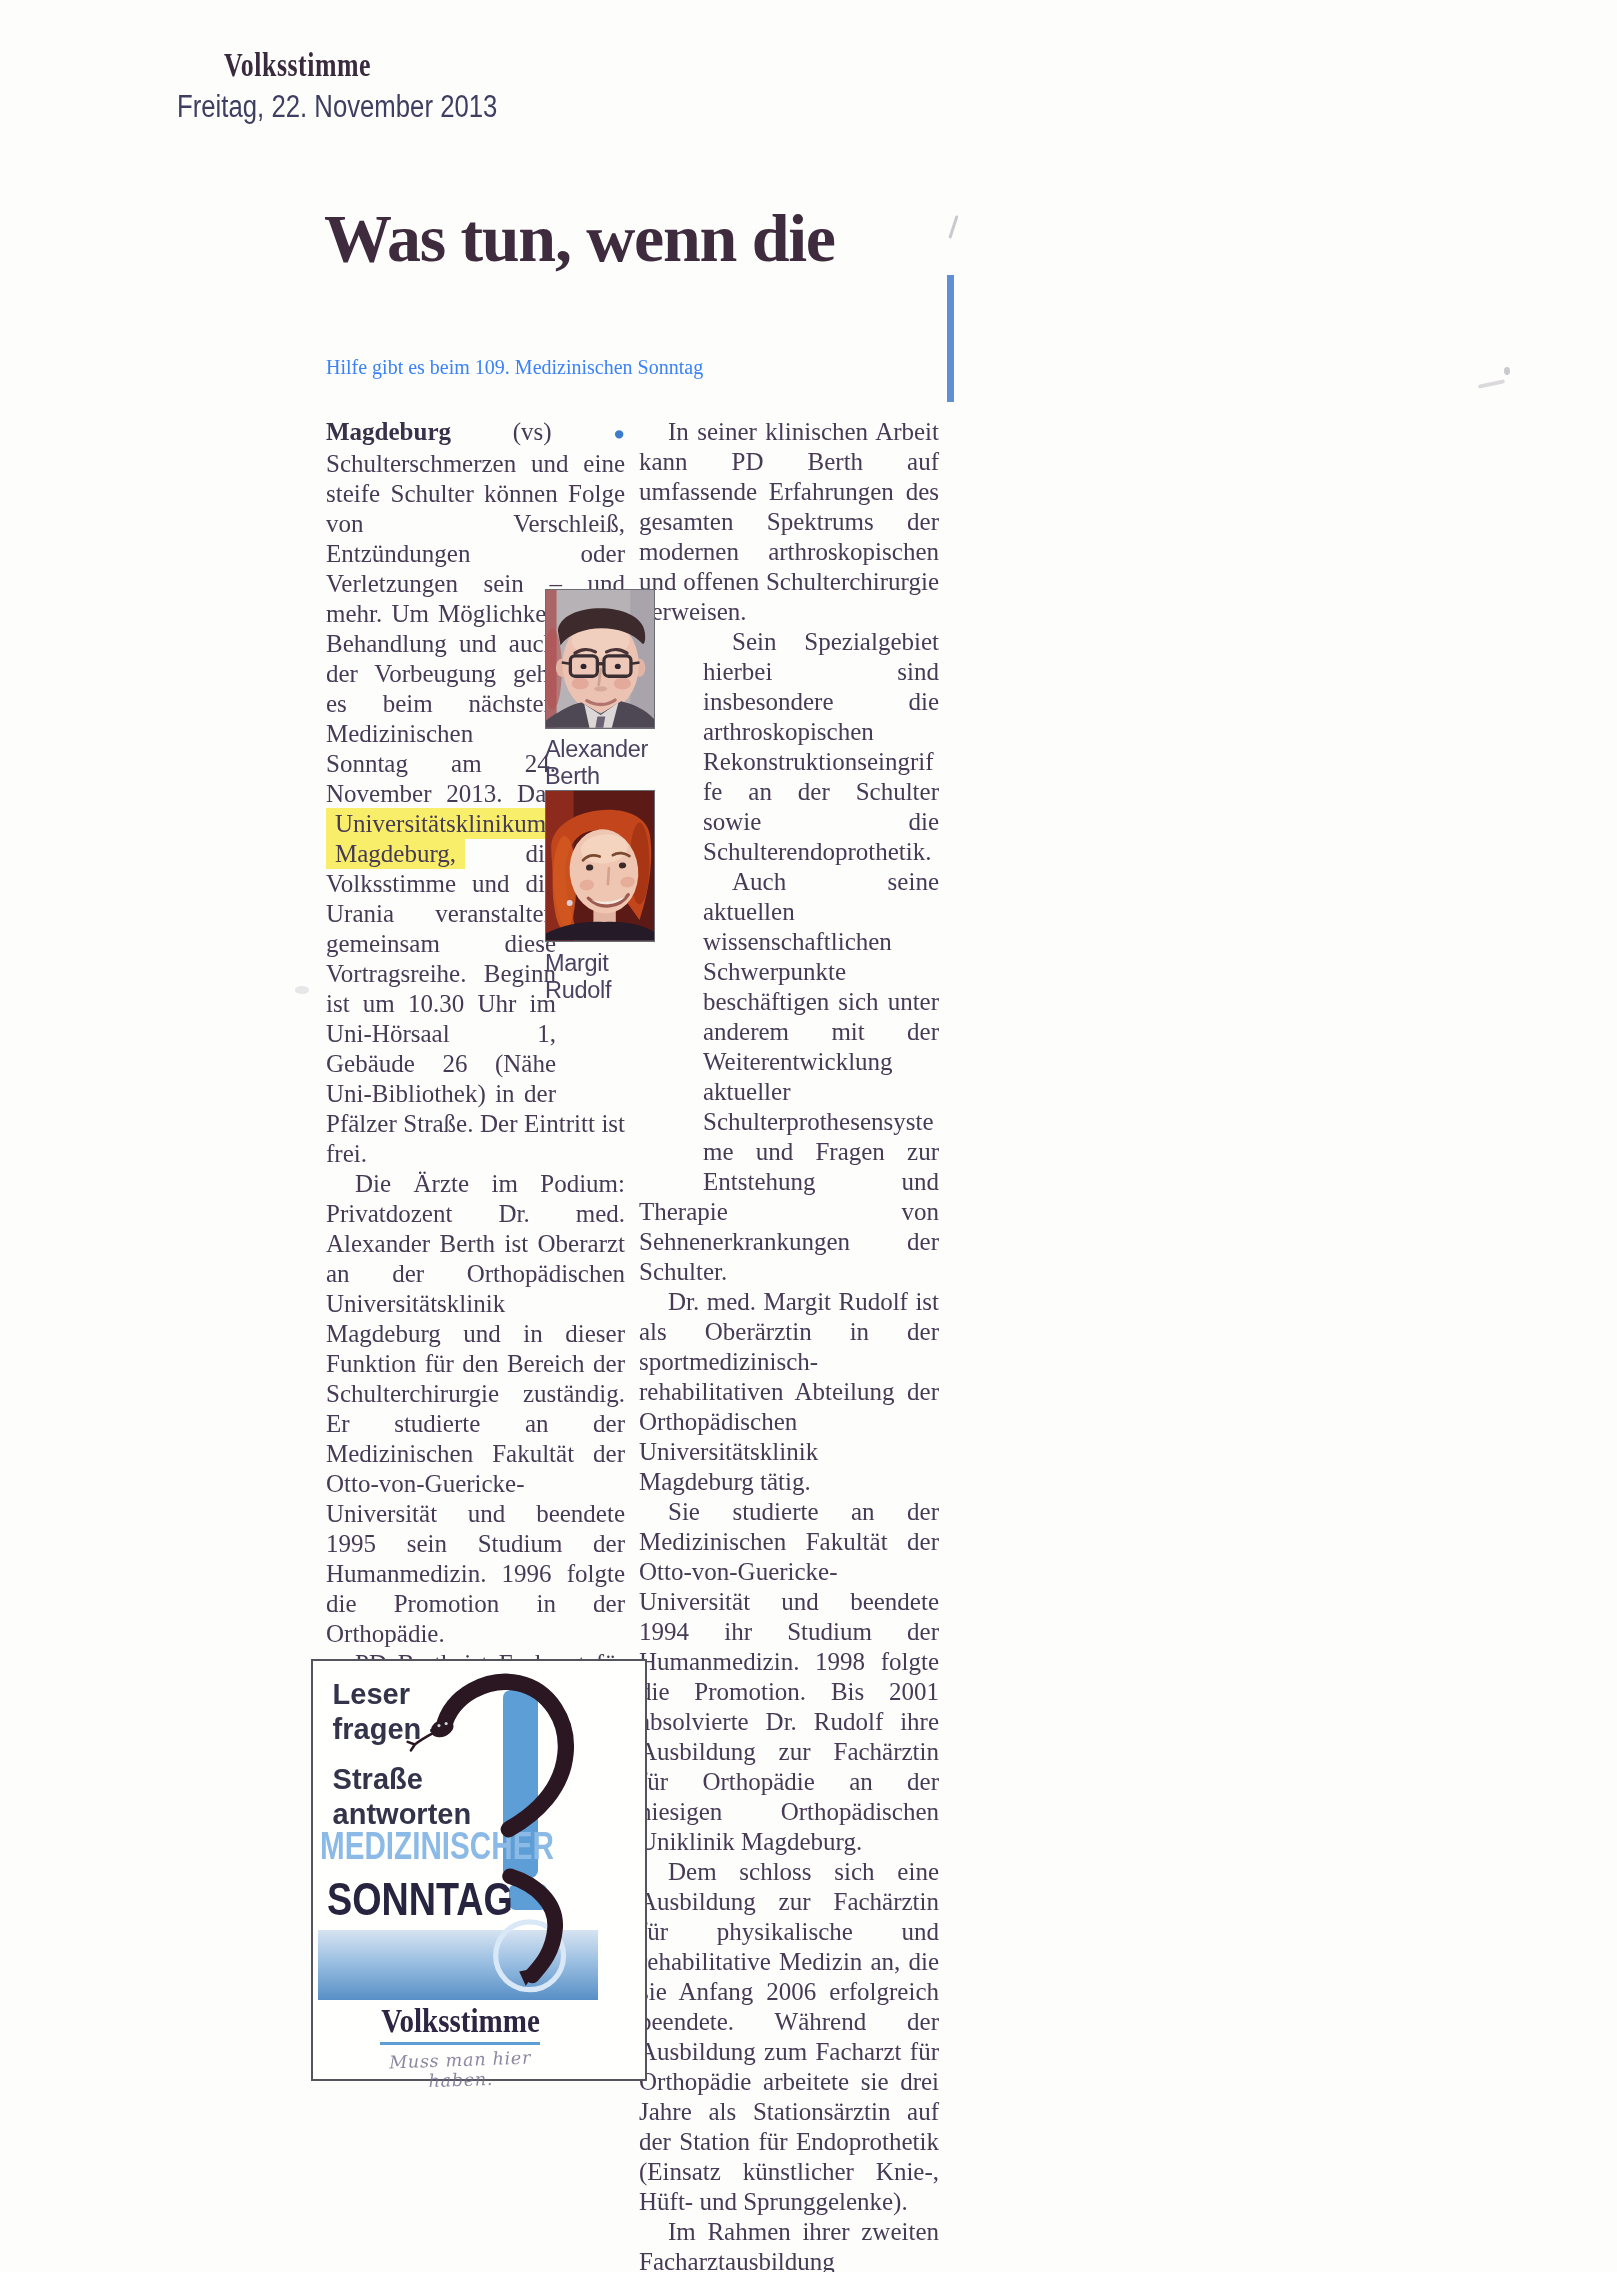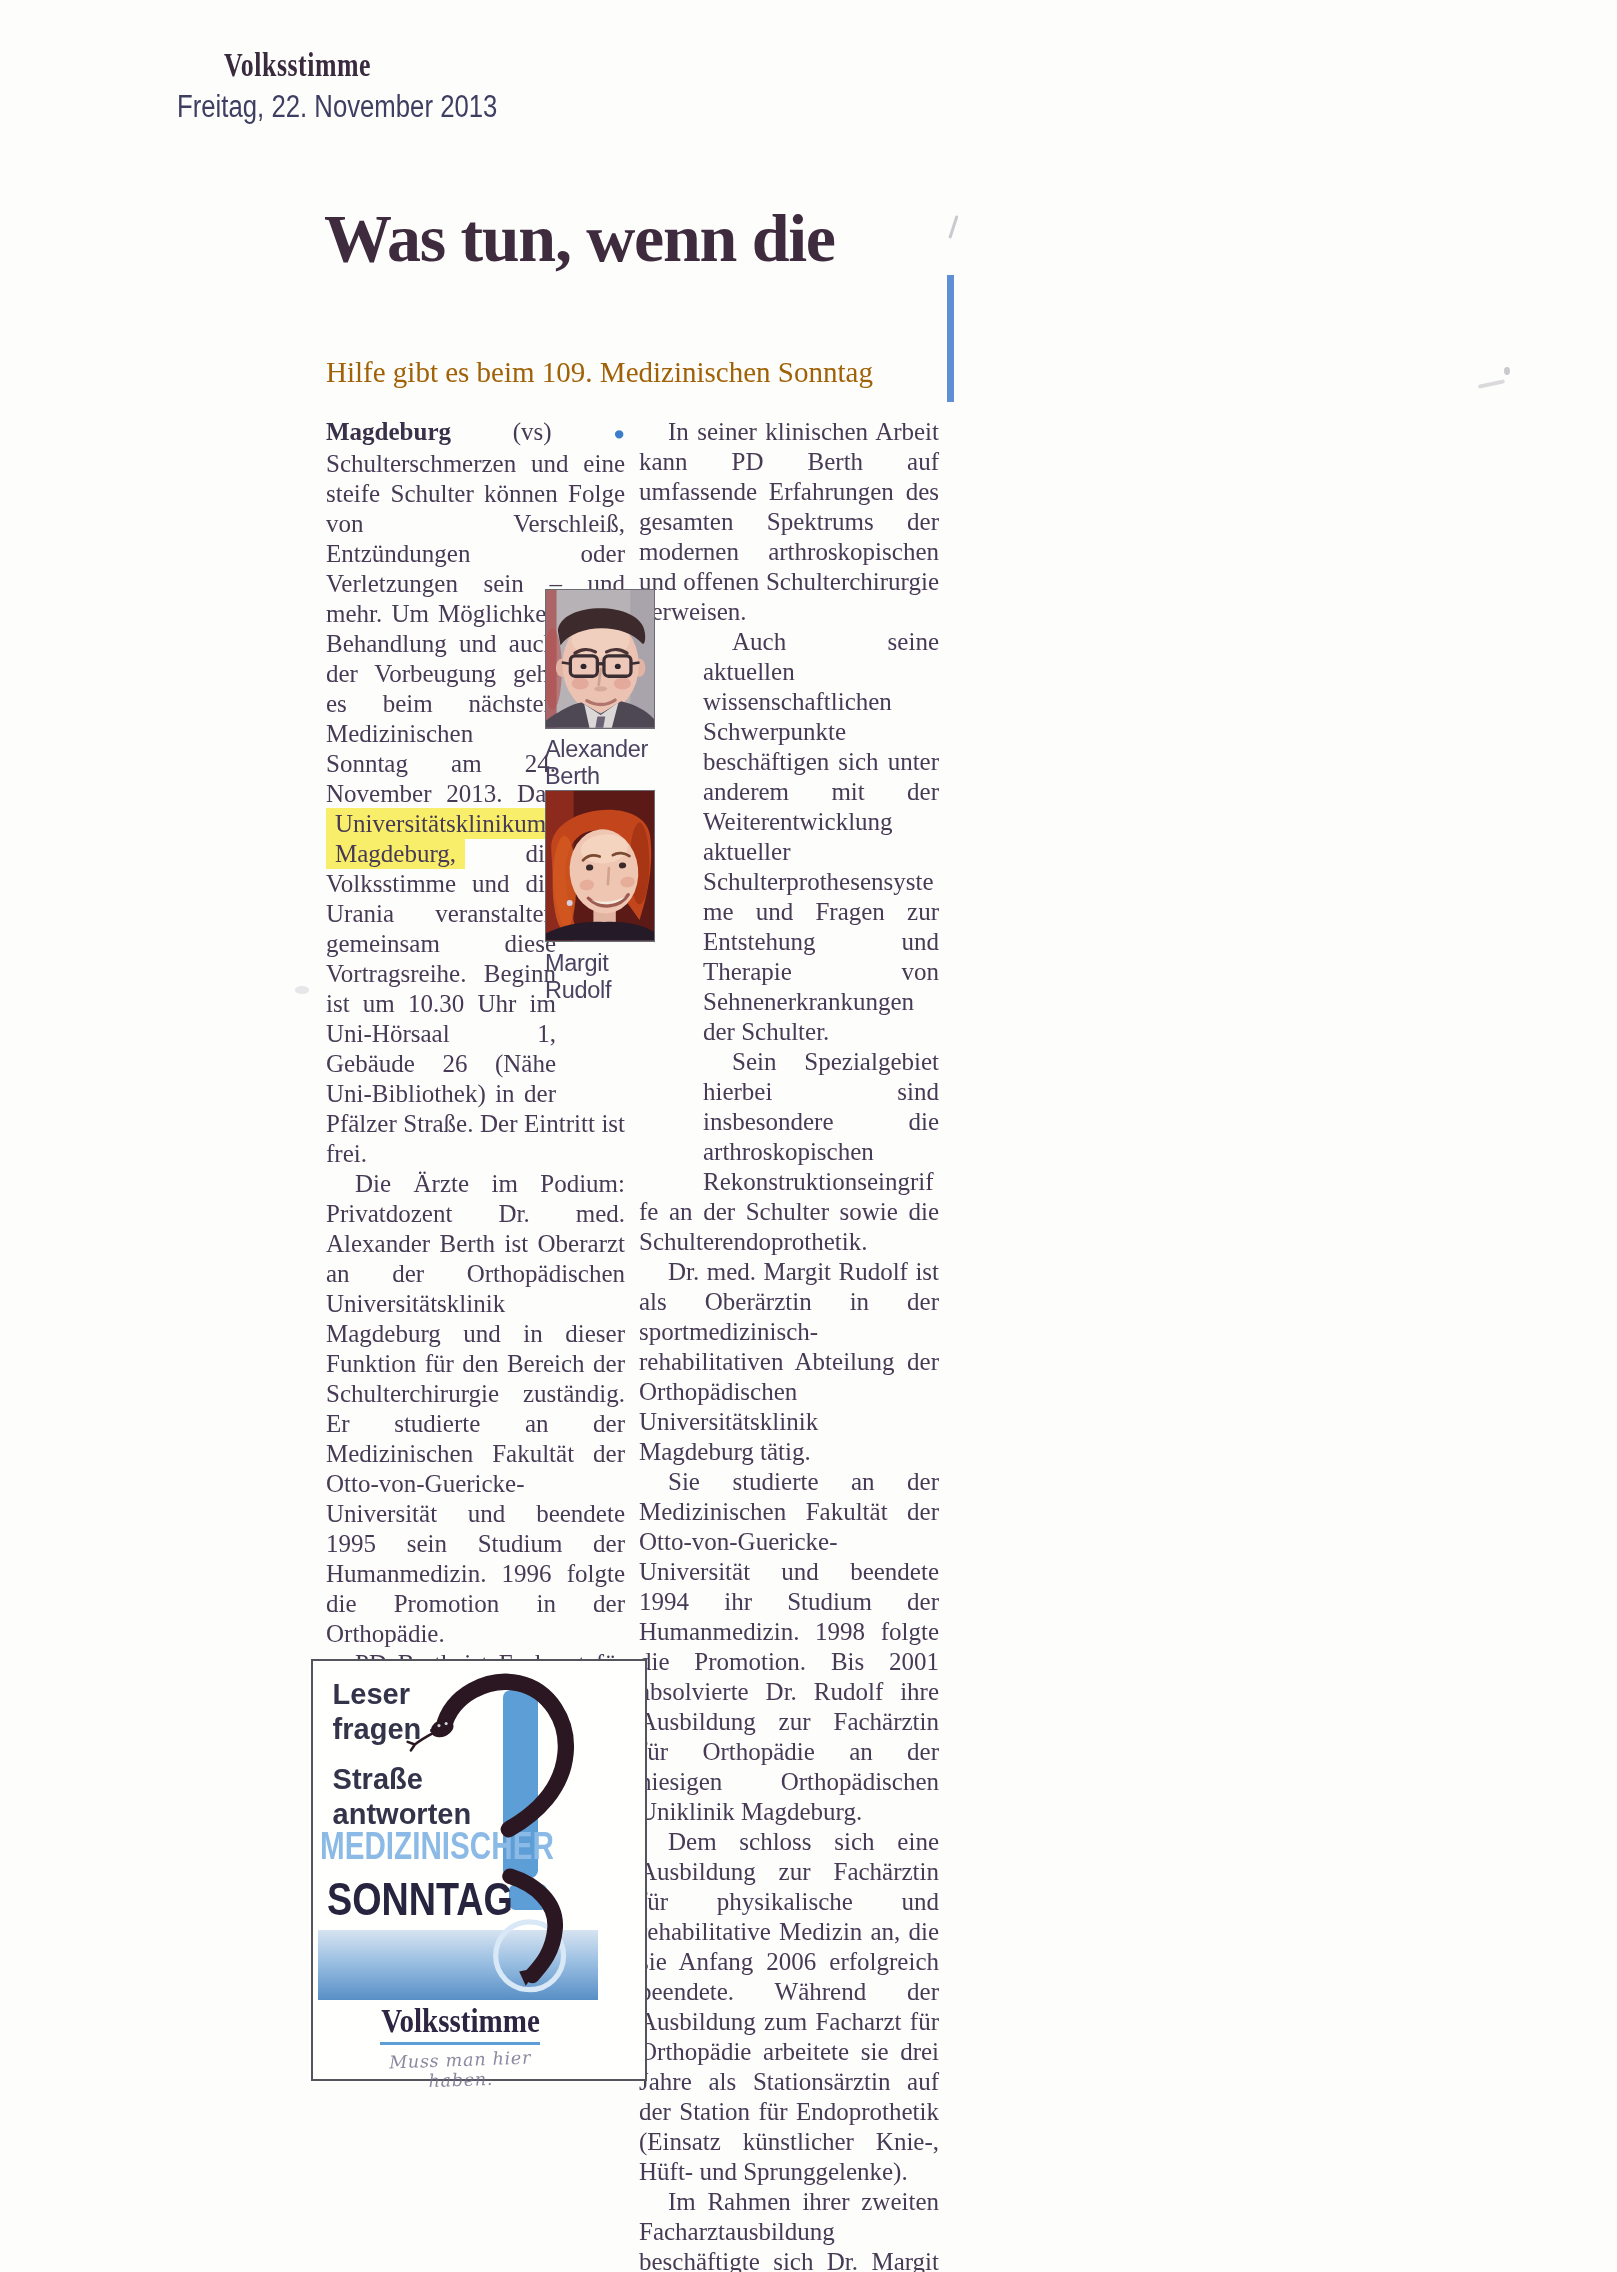--- a/index.html
+++ b/index.html
@@ -24,21 +24,21 @@
   }
 
   
   .headline {
     position:absolute; left:324px; top:202px;
     font-size:68px; line-height:73px; font-weight:bold;
     color:#3e2c3e; letter-spacing:-1.3px; white-space:nowrap;
   }
   .subhead {
     position:absolute; left:326px; top:356px;
-    font-size:29px; color:#a16207; white-space:nowrap;
+    font-size:20px; color:#3b82f6; white-space:nowrap;
   }
   .title-bar {
     position:absolute; left:947px; top:275px; width:7.2px; height:127px;
     background:#4a7fd0; opacity:.88;
   }
 
   
   .col {
     position:absolute; top:417px; text-align:justify;
     font-size:25px; line-height:30px; color:#473a55;
@@ -157,22 +157,22 @@
       <mark class="hl">Universitätsklinikum Magdeburg,</mark>
       <span>die Volksstimme und die Urania veranstalten gemeinsam diese Vortragsreihe. Beginn ist um 10.30 Uhr im Uni-Hörsaal 1, Gebäude 26 (Nähe Uni-Bibliothek) in der Pfälzer Straße. Der Eintritt ist frei.</span>
     </p>
     <p class="ind">Die Ärzte im Podium: Privatdozent Dr. med. Alexander Berth ist Oberarzt an der Orthopädischen Universitätsklinik Magdeburg und in dieser Funktion für den Bereich der Schulterchirurgie zuständig. Er studierte an der Medizinischen Fakultät der Otto-von-Guericke-Universität und beendete 1995 sein Studium der Humanmedizin. 1996 folgte die Promotion in der Orthopädie.</p>
     <p class="ind">PD Berth ist Facharzt für Orthopädie und Unfallchirurgie, Rheumatologie und Sportmedizin. Er ist Mitglied mehrerer orthopädischer Fachgesellschaften, darunter der Deutschen Vereinigung für Schulter- und Ellenbogenchirurgie. 2010 habilitierte sich Dr. Berth über eine schulterspezifische Thematik.</p>
   </section>
 
   <section class="col col-right">
     <p class="ind">In seiner klinischen Arbeit kann PD Berth auf umfassende Erfahrungen des gesamten Spektrums der modernen arthroskopischen und offenen Schulterchirurgie verweisen.</p>
     <div class="wrap-spacer-left"></div>
+    <p class="ind">Sein Spezialgebiet hierbei sind insbesondere die arthroskopischen Rekonstruktionseingriffe an der Schulter sowie die Schulterendoprothetik.</p>
     <p class="ind">Auch seine aktuellen wissenschaftlichen Schwerpunkte beschäftigen sich unter anderem mit der Weiterentwicklung aktueller Schulterprothesensysteme und Fragen zur Entstehung und Therapie von Sehnenerkrankungen der Schulter.</p>
-    <p class="ind">Sein Spezialgebiet hierbei sind insbesondere die arthroskopischen Rekonstruktionseingriffe an der Schulter sowie die Schulterendoprothetik.</p>
     <p class="ind">Dr. med. Margit Rudolf ist als Oberärztin in der sportmedizinisch-rehabilitativen Abteilung der Orthopädischen Universitätsklinik Magdeburg tätig.</p>
     <p class="ind">Sie studierte an der Medizinischen Fakultät der Otto-von-Guericke-Universität und beendete 1994 ihr Studium der Humanmedizin. 1998 folgte die Promotion. Bis 2001 absolvierte Dr. Rudolf ihre Ausbildung zur Fachärztin für Orthopädie an der hiesigen Orthopädischen Uniklinik Magdeburg.</p>
     <p class="ind">Dem schloss sich eine Ausbildung zur Fachärztin für physikalische und rehabilitative Medizin an, die sie Anfang 2006 erfolgreich beendete. Während der Ausbildung zum Facharzt für Orthopädie arbeitete sie drei Jahre als Stationsärztin auf der Station für Endoprothetik (Einsatz künstlicher Knie-, Hüft- und Sprunggelenke).</p>
     <p class="ind">Im Rahmen ihrer zweiten Facharztausbildung beschäftigte sich Dr. Margit Rudolf schwerpunktmäßig mit der konservativen Nachbetreuung von hüft-, knie-, sprunggelenks- und schulteroperierten Patienten, inklusive Gelenkersatz in diesen Bereichen sowie in der Behandlung von Sportverletzungen.</p>
   </section>
 
   <aside class="photos">
     <figure>
       <div class="photo-frame">
         <svg viewBox="0 0 164 209" xmlns="http://www.w3.org/2000/svg">

